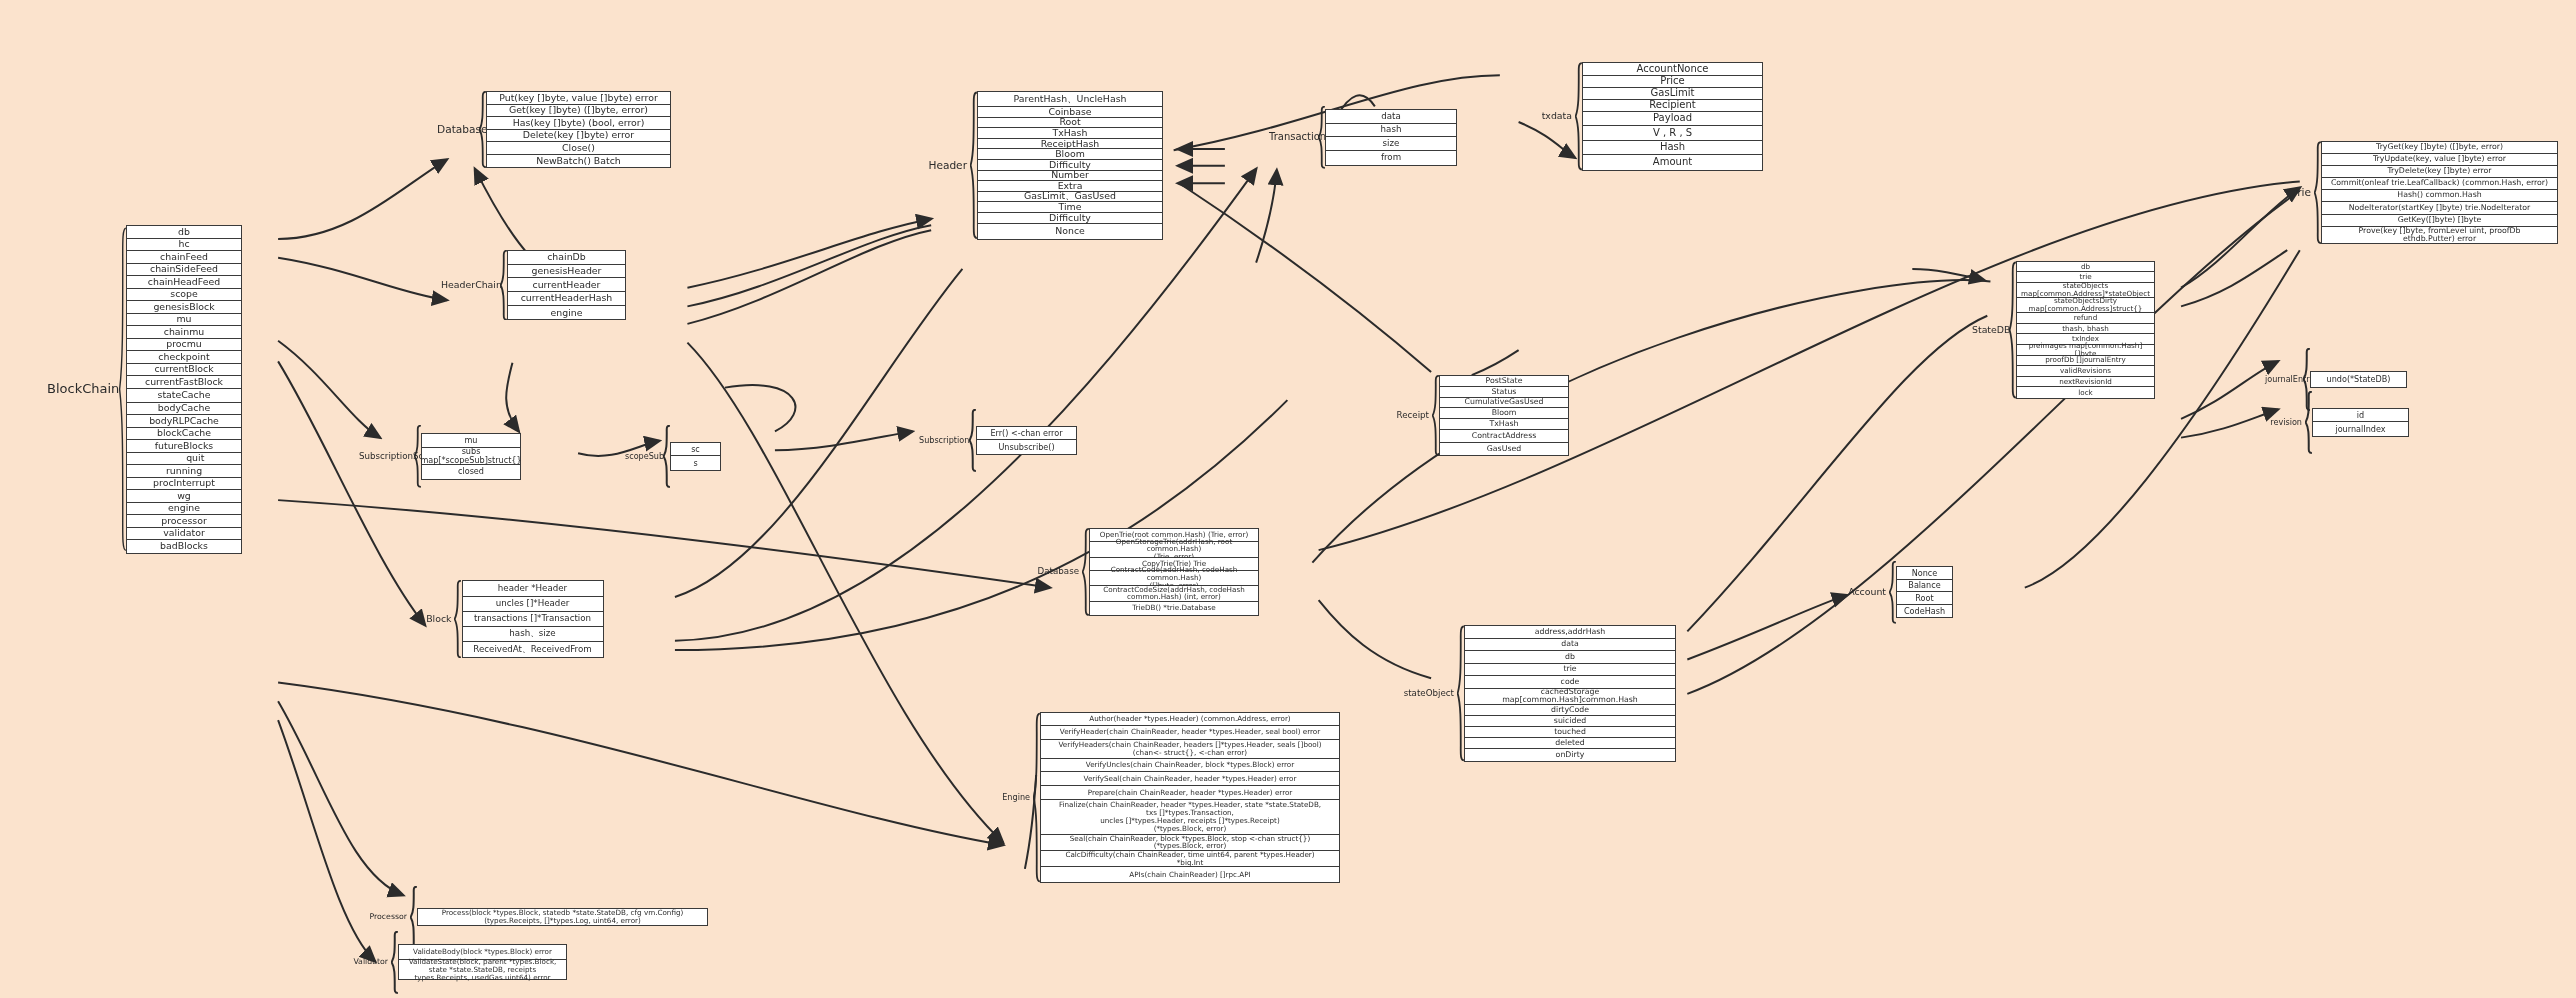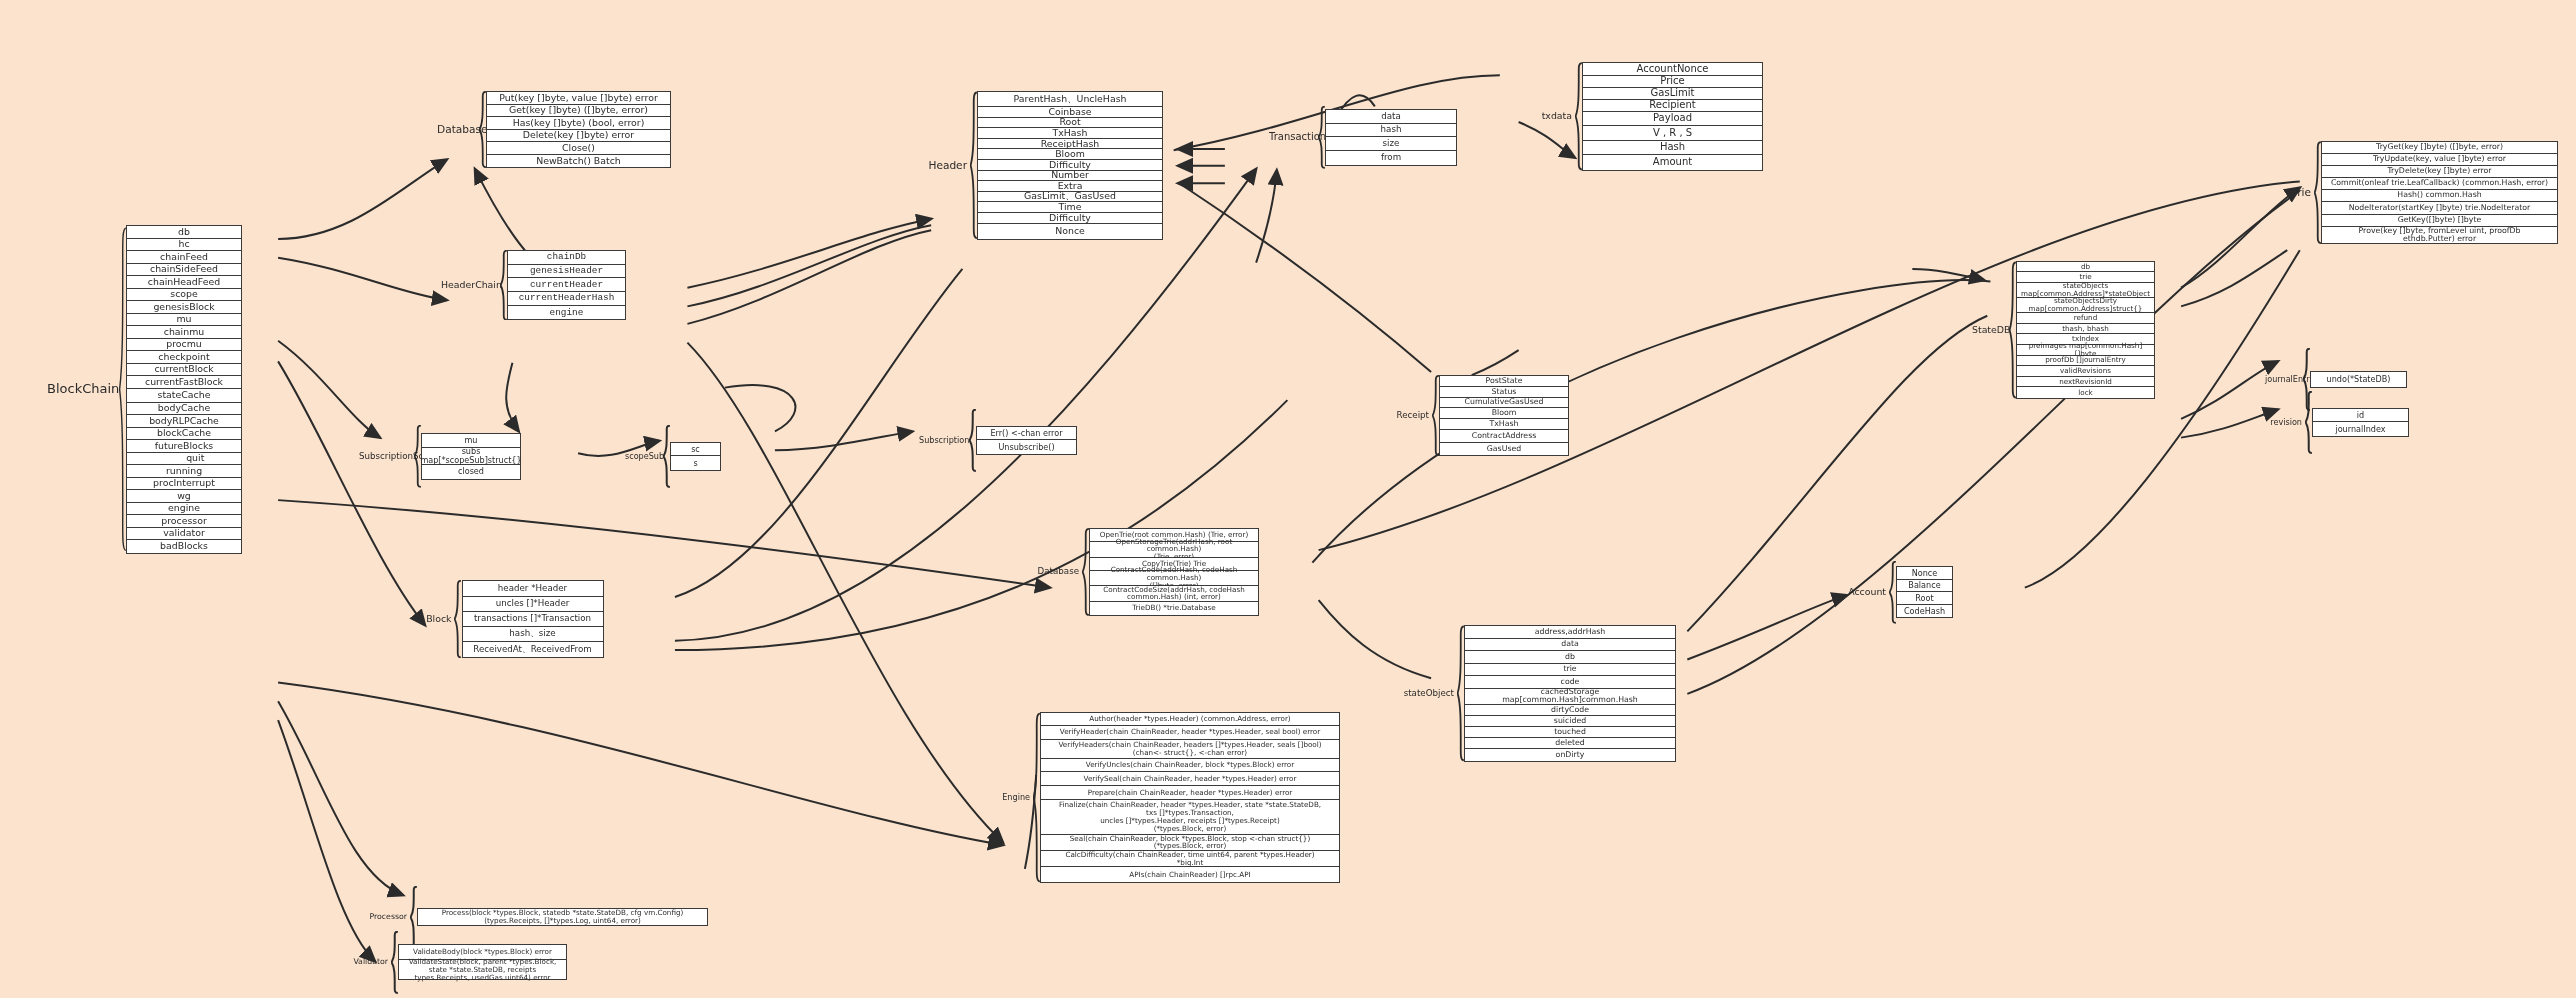--- a/index.html
+++ b/index.html
@@ -214,21 +214,21 @@
     </div>
   </div>
 
   <div class="node" style="left:441px; top:250px; width:253px;">
     <div class="node-label" style="width:56px; font-size:9.4px;">HeaderChain</div>
     <div class="brace">
         <svg viewBox="0 0 12 100" preserveAspectRatio="none">
           <path d="M11,1 C5,1 6,6 6,12 C6,30 6,42 1,50 C6,58 6,70 6,88 C6,94 5,99 11,99" fill="none" stroke="#2b2b2b" stroke-width="1.8" vector-effect="non-scaling-stroke"></path>
         </svg>
       </div>
-    <div class="rows" style="width:119px; font-size:9.4px;font-family:Liberation Mono, monospace;">
+    <div class="rows" style="width:119px; font-size:9.4px;">
       <div class="row" style="height:13.7px;">chainDb</div>
       <div class="row" style="height:13.7px;">genesisHeader</div>
       <div class="row" style="height:13.7px;">currentHeader</div>
       <div class="row" style="height:13.7px;">currentHeaderHash</div>
       <div class="row" style="height:13.7px;">engine</div>
     </div>
   </div>
 
   <div class="node" style="left:925px; top:91px; width:250px;">
     <div class="node-label" style="width:42px; font-size:10.6px;">Header</div>

